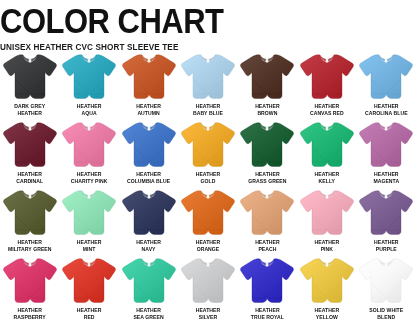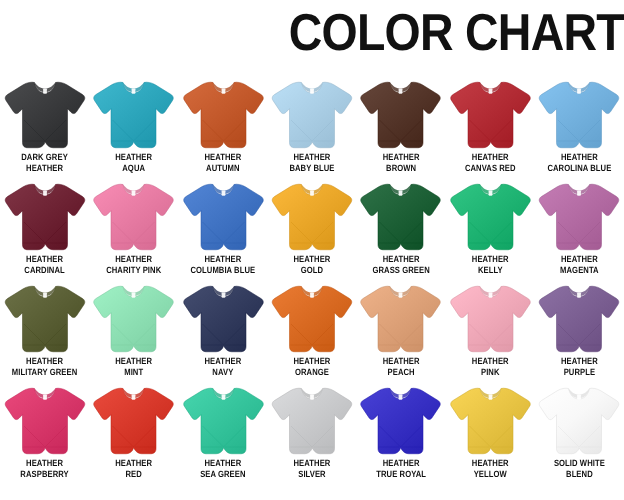--- a/index.html
+++ b/index.html
@@ -14,21 +14,21 @@
     font-family: "Liberation Sans", sans-serif;
     position: relative;
   }
   #page {
     width: 416px;
     height: 333px;
     position: relative;
     background: #ffffff;
   }
   .header {
-    text-align: right;
+    text-align: left;
     padding-top: 4px;
   }
   .title {
     font-family: "Liberation Sans", sans-serif;
     font-weight: bold;
     font-size: 31px;
     letter-spacing: -0.5px;
     color: #111111;
     line-height: 1;
     margin: 0;
@@ -88,20 +88,21 @@
     white-space: pre-line;
   }
 </style>
 </head>
 <body>
 
 <div id="page">
 
   <div class="header">
     <h1 class="title">COLOR CHART</h1>
+    <div class="subtitle">UNISEX HEATHER CVC SHORT SLEEVE TEE</div>
   </div>
 
   <div class="grid" id="swatch-grid">
       <div class="cell">
         <div class="tee-wrap">
           <svg viewBox="0 0 116 100" class="tee-svg">
             <defs>
               <linearGradient id="g0" x1="0" y1="0" x2="1" y2="1">
                 <stop offset="0" stop-color="#4a4b4d"></stop>
                 <stop offset="0.45" stop-color="#3a3b3d"></stop>

